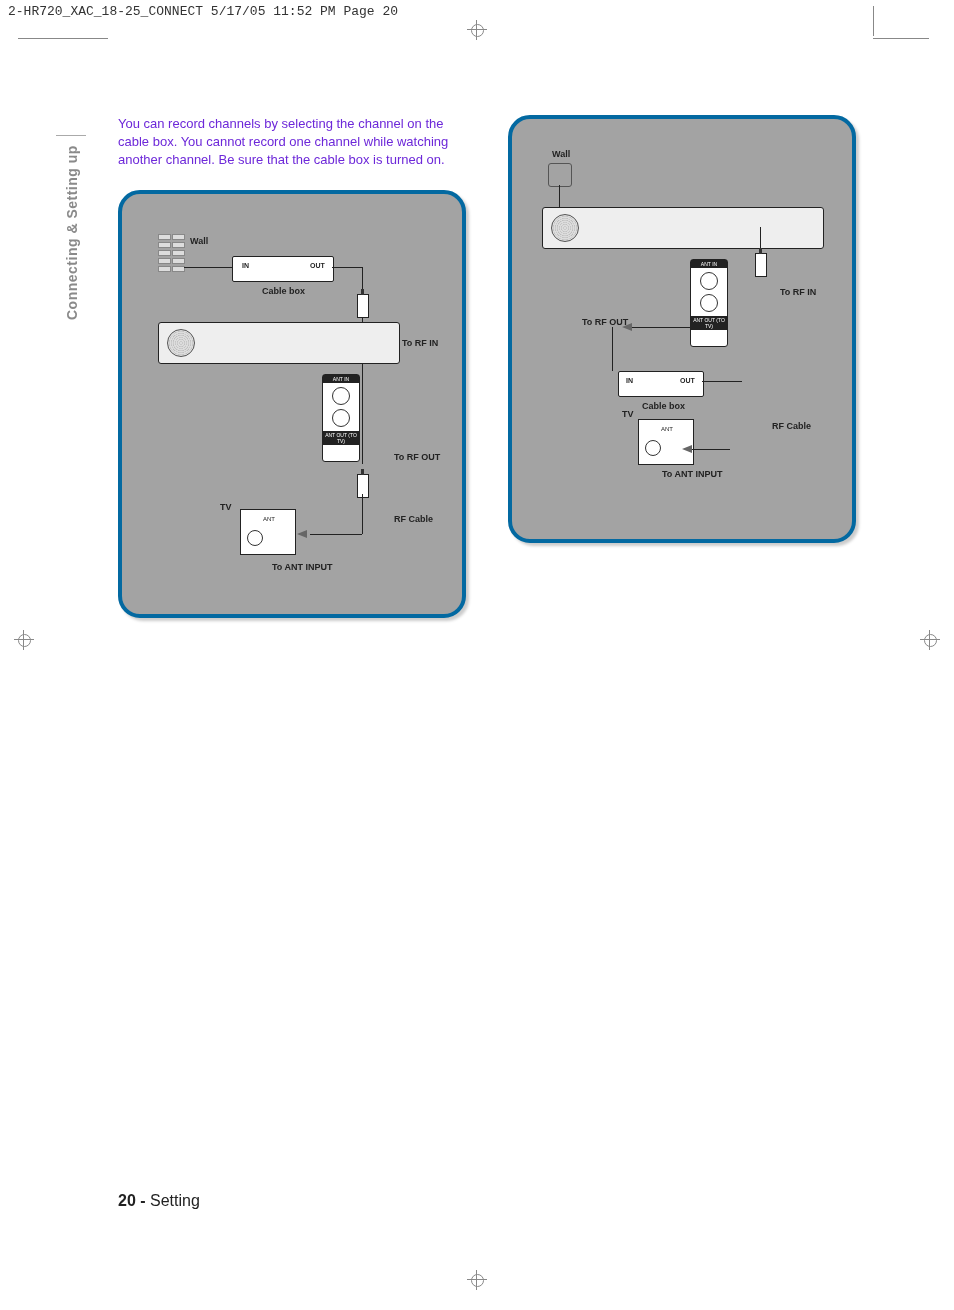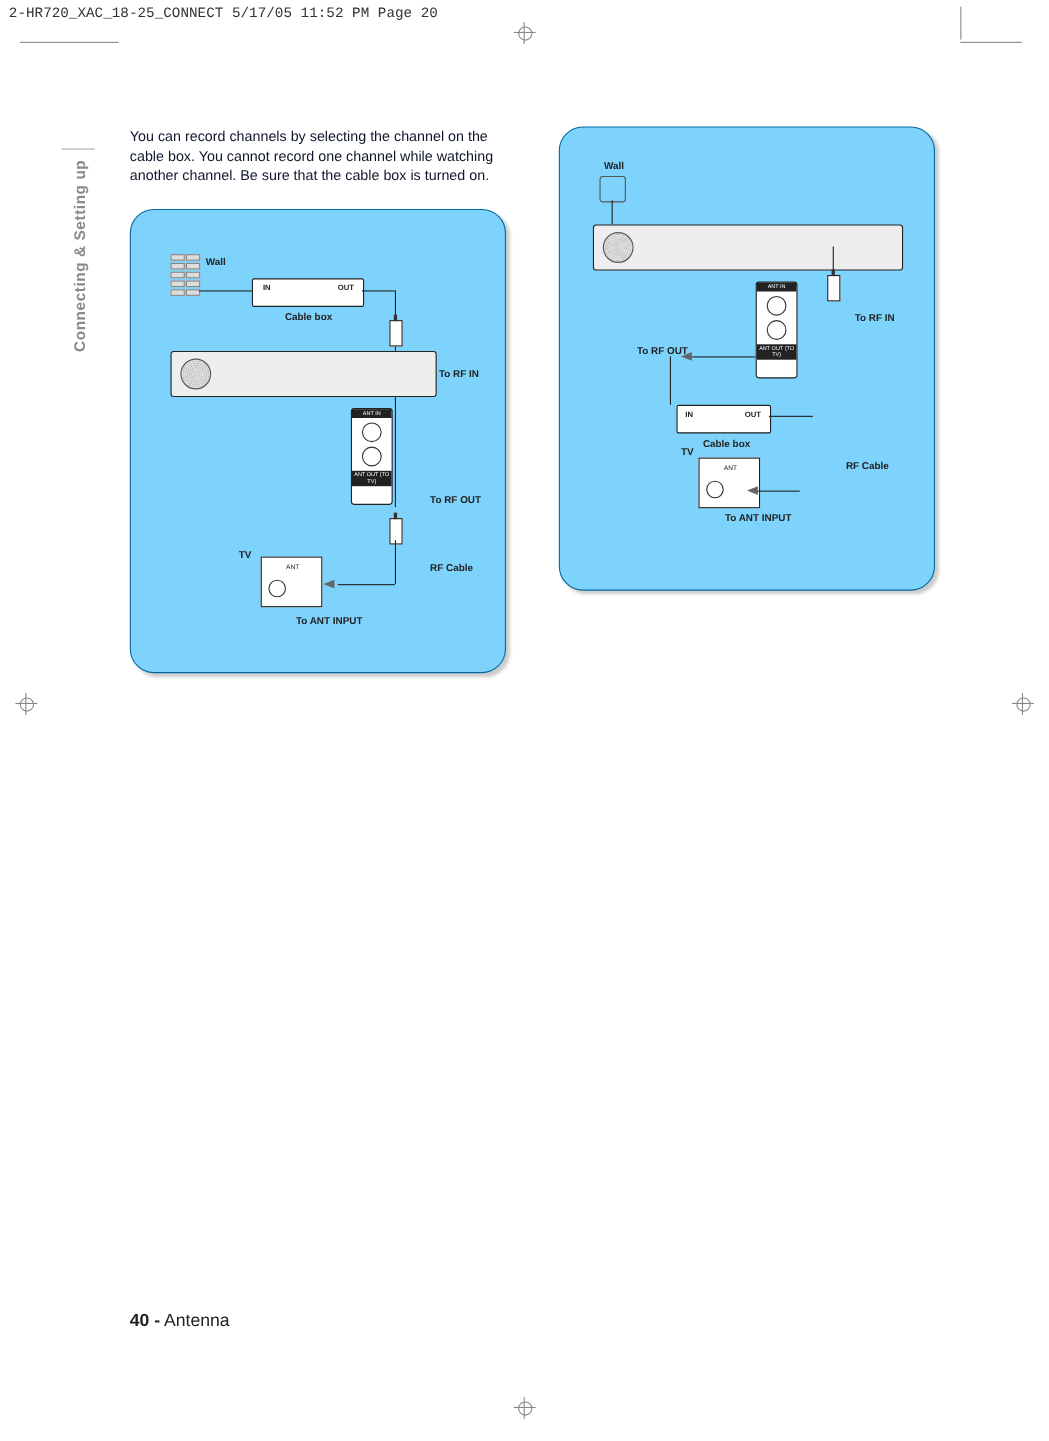--- a/index.html
+++ b/index.html
@@ -108,30 +108,30 @@
     position: absolute;
     top: 1px;
     left: 0;
     width: 5px;
     height: 18px;
     background: #4a639e;
   }
   .body-text {
     font-size: 13px;
     line-height: 1.4;
-    color: #0f172a;
+    color: #6d28d9;
     margin-bottom: 20px;
   }
   .diagram-box {
     width: 340px;
     height: 420px;
-    border: 1px solid #0369a1;
+    border: 4px solid #0369a1;
     border-radius: 22px;
     position: relative;
-    background: #7dd3fc;
+    background: #a3a3a3;
     box-shadow: 3px 3px 3px #ccc;
   }
   .dlabel {
     position: absolute;
     font-size: 9px;
     font-weight: bold;
     color: #222;
   }
   .side-tab {
     position: absolute;
@@ -335,17 +335,17 @@
         </div>
         <div class="wire-h" style="top:330px;left:178px;width:40px"></div>
         <div class="arrow-left" style="top:326px;left:170px"></div>
         <span class="dlabel" style="top:350px;left:150px">To ANT INPUT</span>
       </div>
     </div>
 
   </div>
 
   <div class="page-number">
-    <b>40 -</b>
-    <span>Antenna</span>
+    <b>20 -</b>
+    <span>Setting</span>
   </div>
 
 </div>
 
 </body></html>

